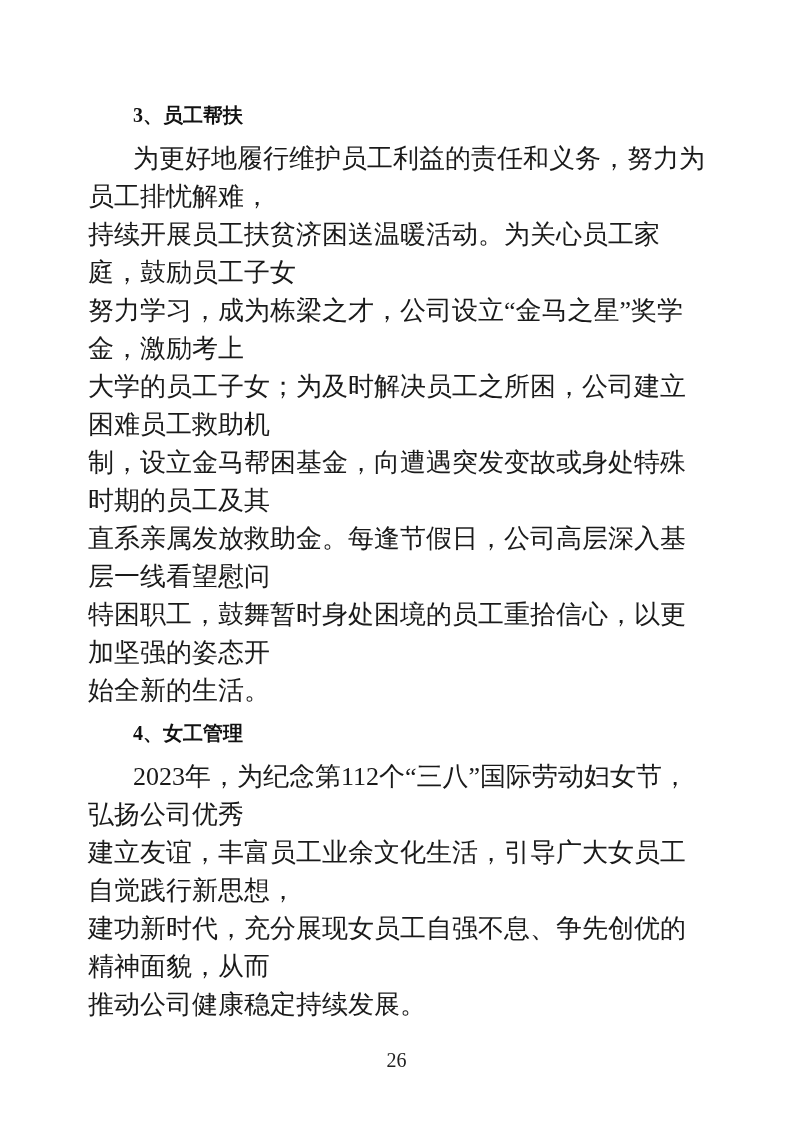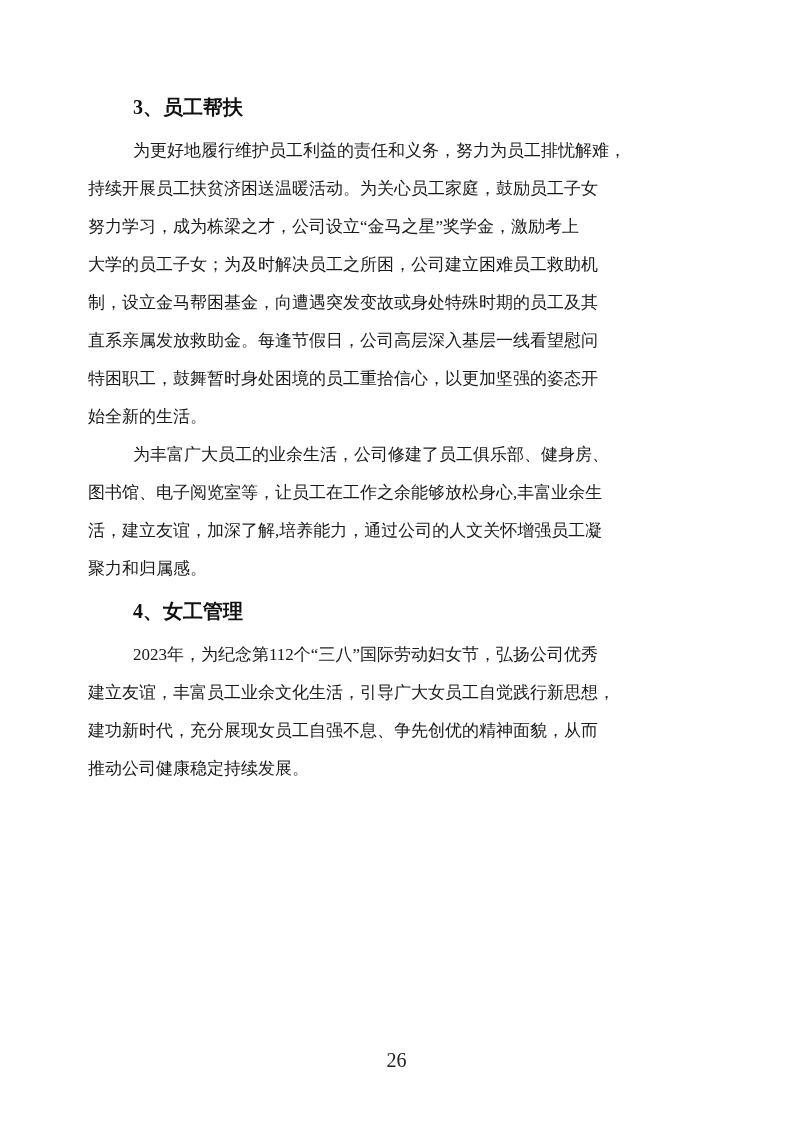--- a/index.html
+++ b/index.html
@@ -25,24 +25,24 @@
     .heading {
       font-size: 20px;
       font-weight: bold;
       line-height: 38px;
       margin: 4px 0 6px 0;
       text-indent: 45px;
       color: #111111;
       white-space: pre-line;
     }
     .heading:first-child {
-      margin-top: 4px;
+      margin-top: 12px;
     }
     .para {
-      font-size: 17px;
+      font-size: 26px;
       line-height: 38px;
       margin: 0;
       text-indent: 45px;
       white-space: pre-line;
       text-align: left;
       color: #1a1a1a;
     }
     .page-number {
       position: absolute;
       top: 1050px;
@@ -64,24 +64,20 @@
     <h3 class="heading">3、员工帮扶</h3>
     <p class="para">为更好地履行维护员工利益的责任和义务，努力为员工排忧解难，
 持续开展员工扶贫济困送温暖活动。为关心员工家庭，鼓励员工子女
 努力学习，成为栋梁之才，公司设立“金马之星”奖学金，激励考上
 大学的员工子女；为及时解决员工之所困，公司建立困难员工救助机
 制，设立金马帮困基金，向遭遇突发变故或身处特殊时期的员工及其
 直系亲属发放救助金。每逢节假日，公司高层深入基层一线看望慰问
 特困职工，鼓舞暂时身处困境的员工重拾信心，以更加坚强的姿态开
 始全新的生活。</p>
 
-    <p class="para">为丰富广大员工的业余生活，公司修建了员工俱乐部、健身房、
-图书馆、电子阅览室等，让员工在工作之余能够放松身心,丰富业余生
-活，建立友谊，加深了解,培养能力，通过公司的人文关怀增强员工凝
-聚力和归属感。</p>
 
 
     <h3 class="heading">4、女工管理</h3>
     <p class="para">2023年，为纪念第112个“三八”国际劳动妇女节，弘扬公司优秀
 建立友谊，丰富员工业余文化生活，引导广大女员工自觉践行新思想，
 建功新时代，充分展现女员工自强不息、争先创优的精神面貌，从而
 推动公司健康稳定持续发展。</p>
 
   </div>
 

